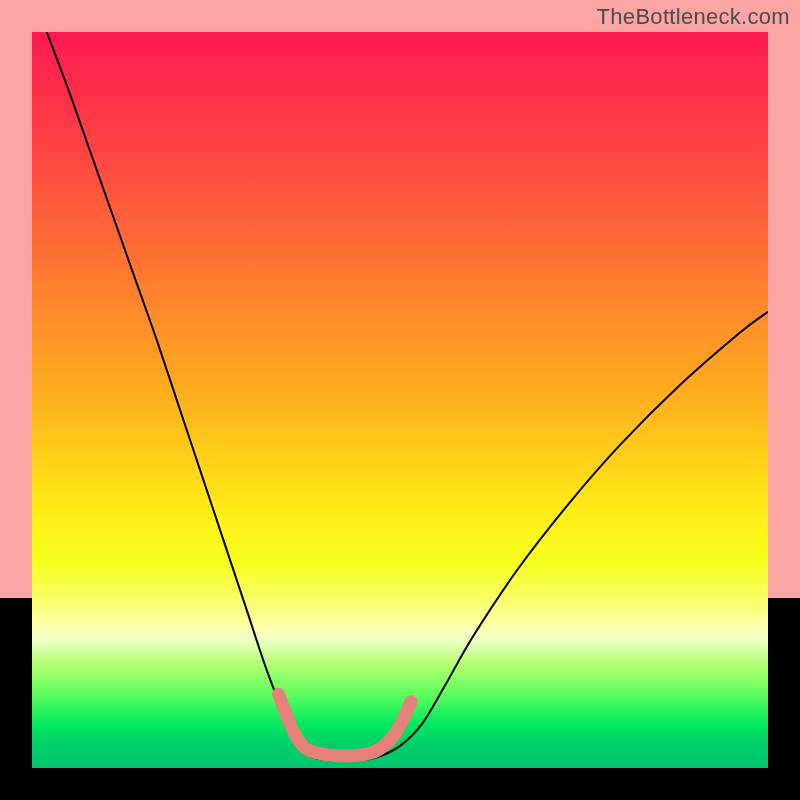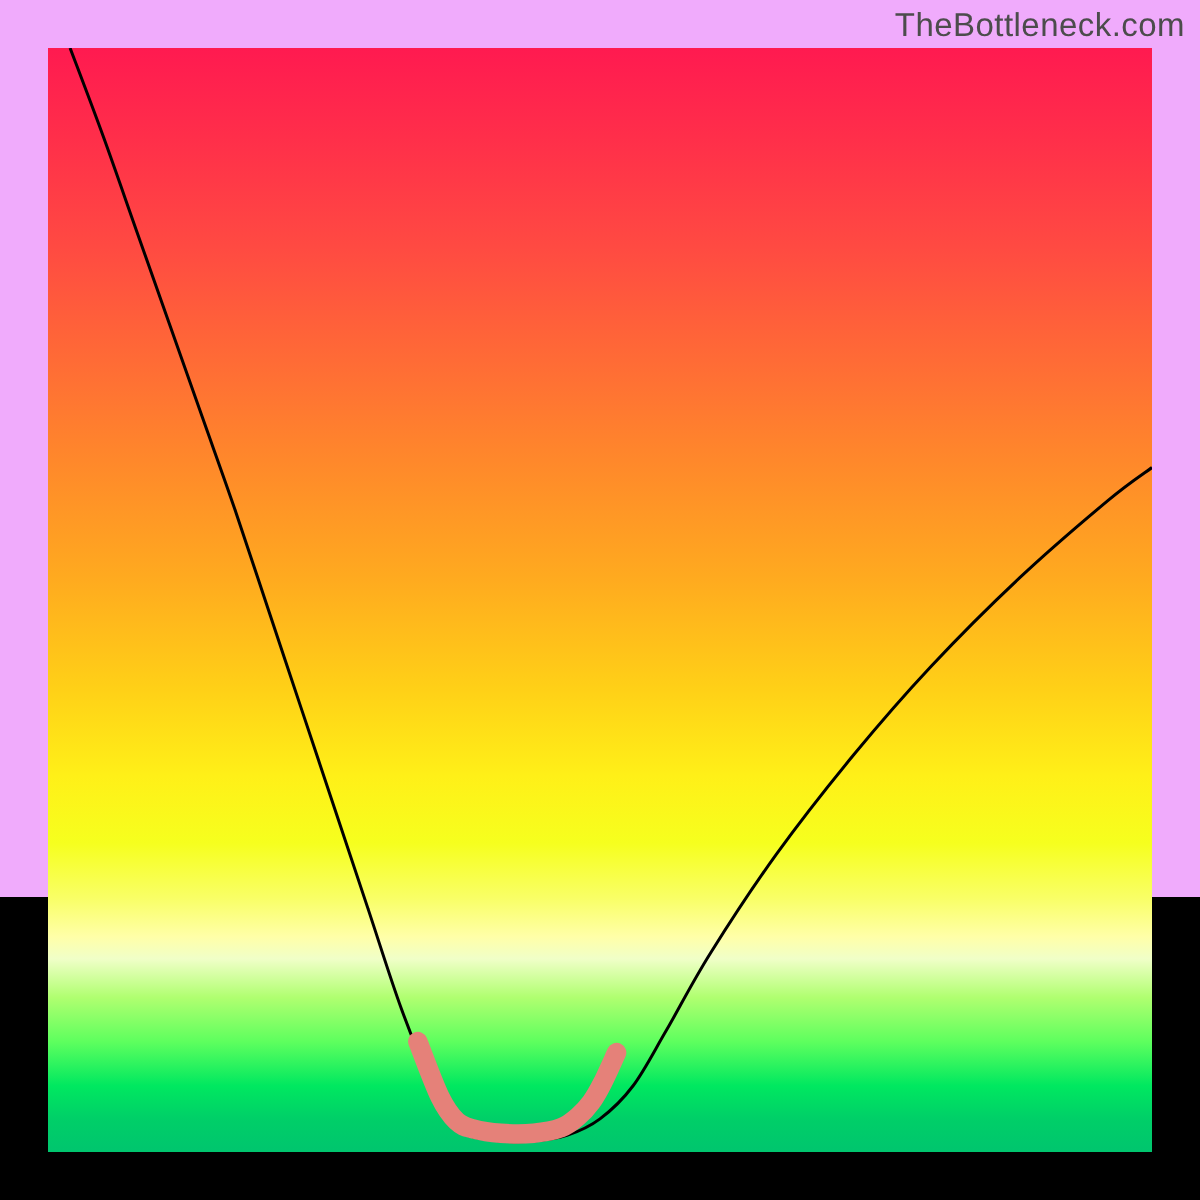--- a/index.html
+++ b/index.html
@@ -8,21 +8,21 @@
     width: 800px;
     height: 800px;
     overflow: hidden;
     background: #000;
     font-family: Arial, Helvetica, sans-serif;
   }
   .frame {
     position: relative;
     width: 800px;
     height: 598px;
-    background: #f0abfc;
+    background: #fca5a5;
   }
   .watermark {
     position: absolute;
     top: 4px;
     right: 10px;
     color: #4c4c4c;
     font-size: 22px;
     letter-spacing: 0.3px;
     z-index: 10;
     user-select: none;

